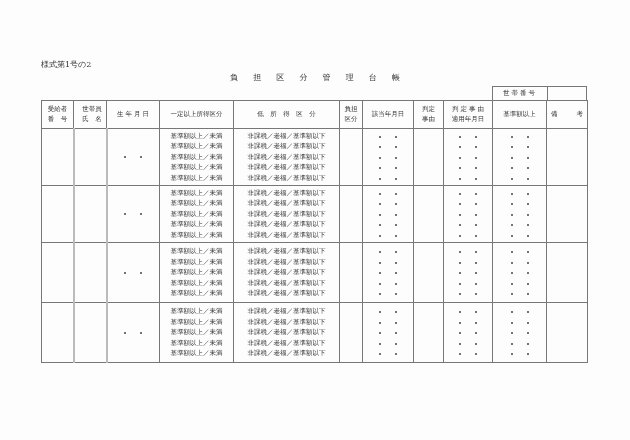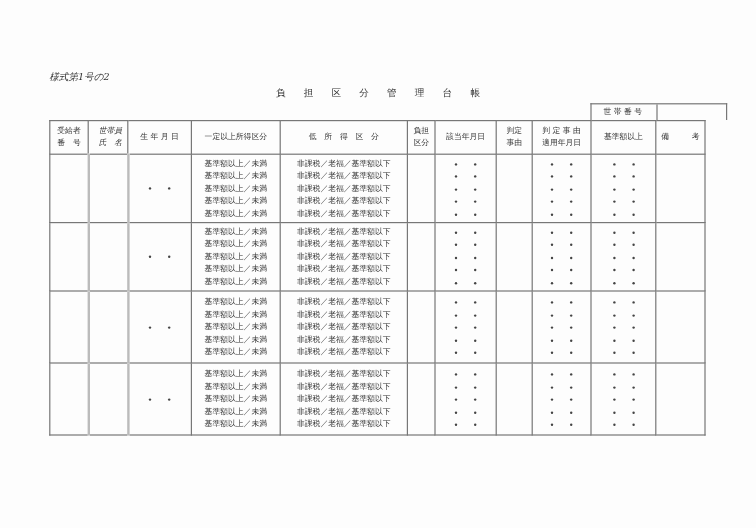--- a/index.html
+++ b/index.html
@@ -1,42 +1,42 @@
 <!DOCTYPE html>
 <html><head>
 <meta charset="utf-8">
 <style>
   html, body { margin:0; padding:0; }
   body {
     width:630px; height:440px; background:#fdfdfd; position:relative; overflow:hidden;
     font-family:"DejaVu Serif", "Liberation Serif", serif; color:#333;
   }
-  .form-no { position:absolute; left:41px; top:59px; font-size:8px; color:#333;font-style:italic; }
+  .form-no { position:absolute; left:41px; top:59px; font-size:8px; color:#333; }
   .title { position:absolute; left:230px; top:72px; width:170px; font-size:8px; letter-spacing:0; display:flex; justify-content:space-between; }
   .title span { display:inline-block; }
-  .hh-box { position:absolute; left:492px; top:86px; width:114px; height:14px; border:1px solid #777; border-bottom:none; display:flex; box-sizing:border-box; }
+  .hh-box { position:absolute; left:492px; top:86px; width:95px; height:14px; border:1px solid #777; border-bottom:none; display:flex; box-sizing:border-box; }
   .hh-box .lbl { width:54px; border-right:1px solid #777; font-size:6.5px; display:flex; align-items:center; justify-content:center; letter-spacing:2px; }
   .hh-box .val { flex:1; }
   table.ledger {
     position:absolute; left:41px; top:100px; border-collapse:collapse; table-layout:fixed;
     width:546px;
   }
   table.ledger td, table.ledger th {
     border:1px solid #777; padding:0; font-weight:normal; font-size:6.5px; line-height:1.4;
     text-align:center; vertical-align:middle; overflow:hidden; white-space:nowrap;
   }
   table.ledger th { height:27px; }
   table.ledger td.thick-l { border-left:2px solid #bbb; }
   .cell-lines { display:flex; flex-direction:column; justify-content:flex-end; }
   .cell-lines div { height:10.5px; line-height:10.5px; font-size:6.5px; }
   .dotpair { display:inline-flex; gap:14px; justify-content:center; }
   .dotpair span { display:inline-block; width:2px; height:2px; background:#444; border-radius:50%; }
   tr.block td { height:56px; }
   tr.block.b2 td, tr.block.b3 td { height:59px; }
-  .left-align { text-align:center; padding-left:4px !important;font-style:italic; }
+  .left-align { text-align:center; padding-left:4px !important; }
   .bikou { display:flex; justify-content:space-between; padding:0 4px; }
 </style>
 </head>
 <body>
 
 <div class="form-no">様式第1号の2</div>
 
 <div class="title">
   <span>負</span>
   <span>担</span>

